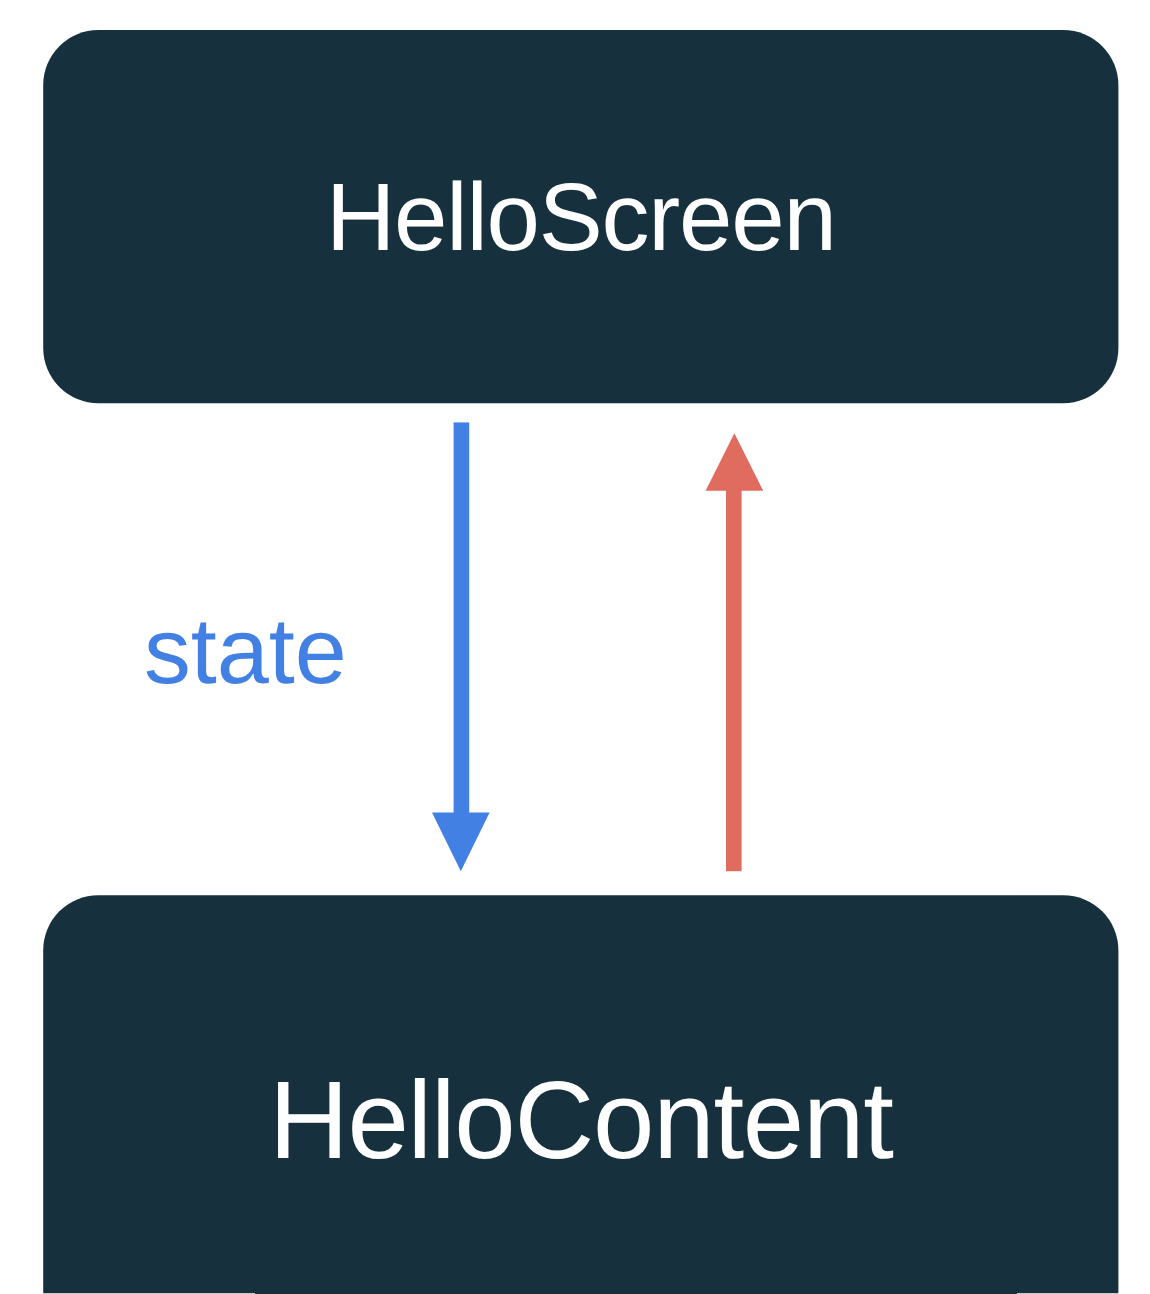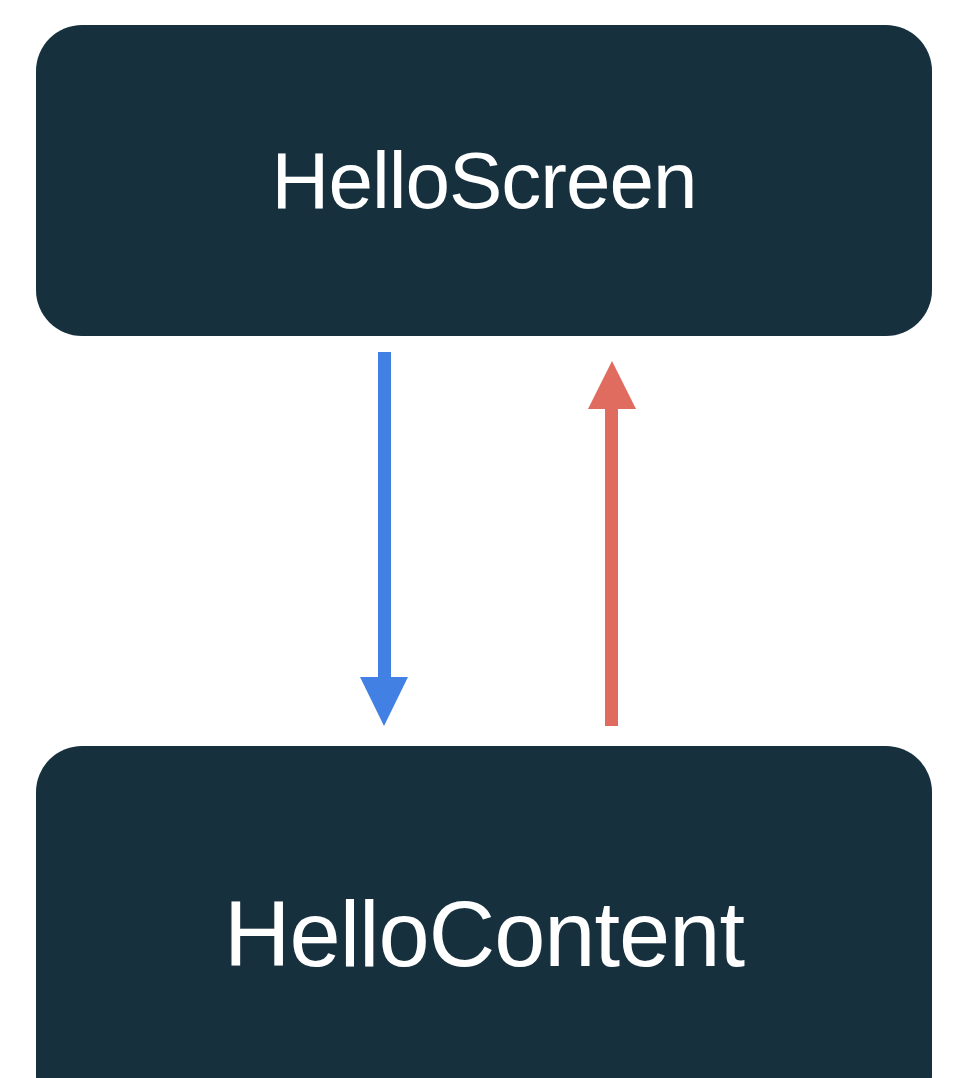--- a/index.html
+++ b/index.html
@@ -108,19 +108,20 @@
   <svg id="arrow-state-svg" class="arrow-svg" viewBox="0 0 64 384">
     <rect x="26" y="0" width="13" height="326" fill="#4380e4"></rect>
     <polygon points="8,325 56,325 32,374" fill="#4380e4"></polygon>
   </svg>
 
   <svg id="arrow-event-svg" class="arrow-svg" viewBox="0 0 64 384">
     <rect x="25" y="56" width="13" height="318" fill="#df6c5f"></rect>
     <polygon points="8,57 56,57 32,9" fill="#df6c5f"></polygon>
   </svg>
 
+  <div id="label-state" class="edge-label">state</div>
 
 
   <div id="node-hello-content" class="node">
     <span class="node-label">HelloContent</span>
   </div>
 
 </div>
 
 </body></html>

